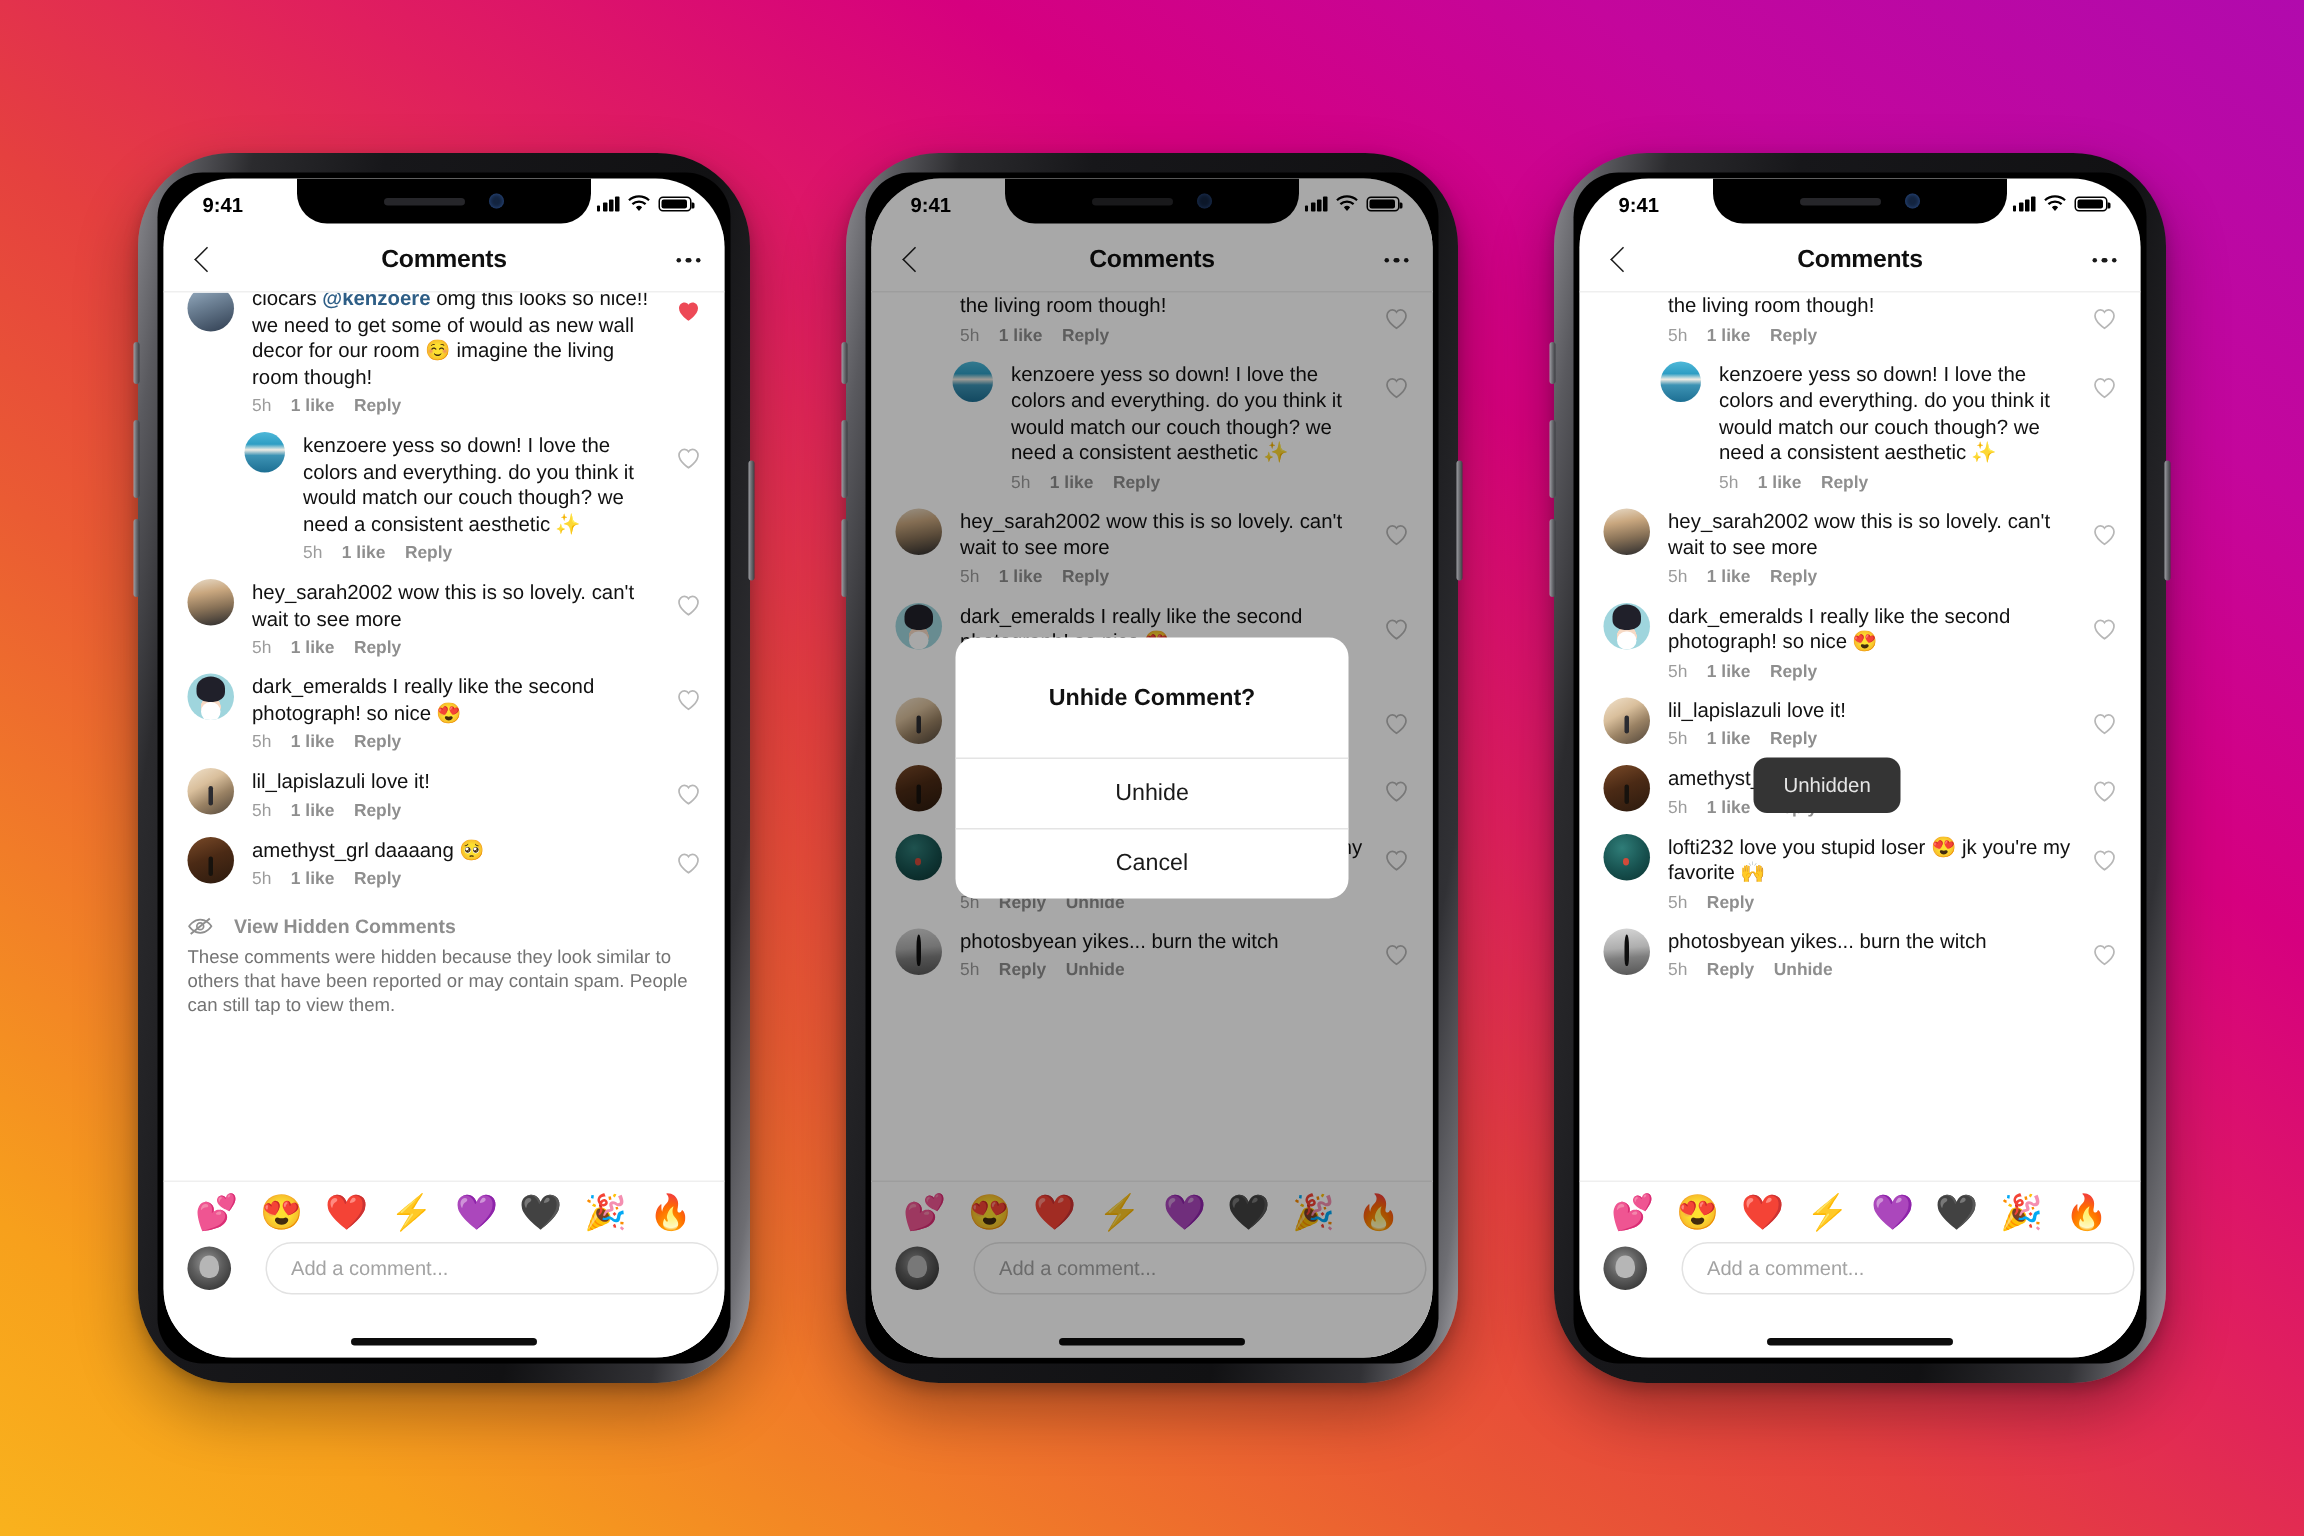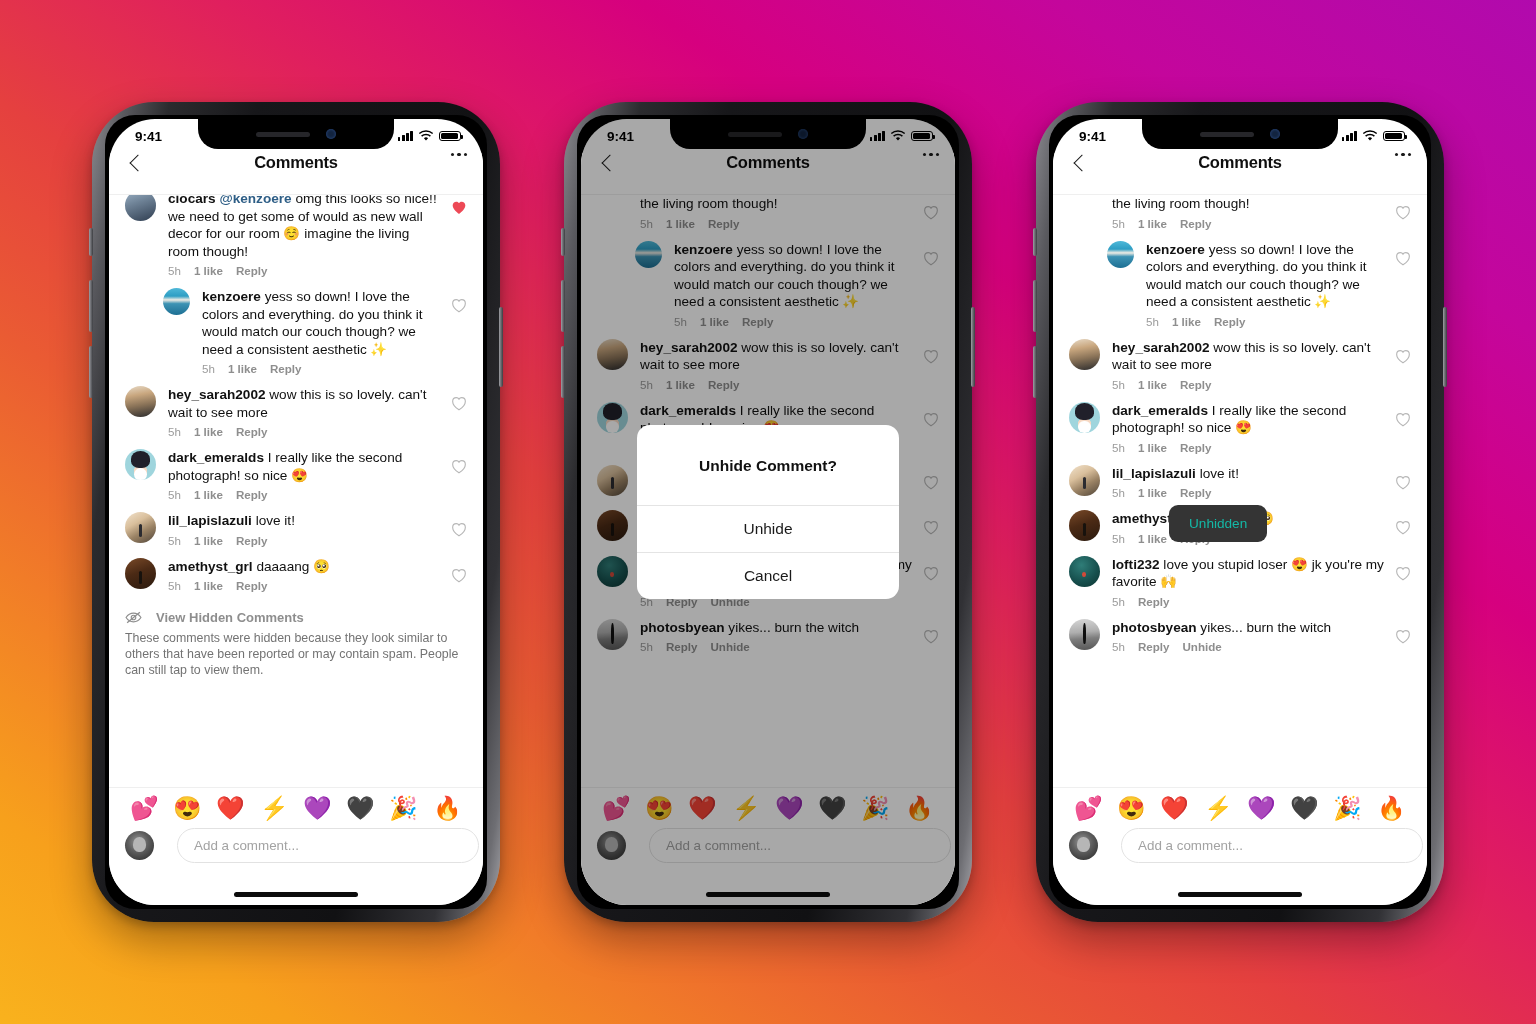--- a/index.html
+++ b/index.html
@@ -97,21 +97,21 @@
   .bars i:nth-child(3){height:8px} .bars i:nth-child(4){height:10px}
   .batt { width: 22px; height: 10.5px; border: 1.4px solid #000; border-radius: 3px; position: relative; }
   .batt::after { content:""; position:absolute; right:-3.4px; top:3px; width:2px; height:4.5px; background:#000; border-radius:0 1px 1px 0;}
   .batt i { position:absolute; left:1px; top:1px; bottom:1px; width: 17px; background:#000; border-radius:1.5px;}
 
   
   .header {
     position: absolute; top: 34px; left: 0; right: 0;
     height: 42px;
     background: #fff;
-    display: flex; align-items: flex-start;
+    display: flex; align-items: center;
     padding: 0 16px;
     z-index: 30;
     border-bottom: 1px solid #efefef;
   }
   .back-chevron { width: 22px; height: 22px; position: relative; cursor: pointer; }
   .back-chevron::before {
     content: ""; position: absolute; left: 7px; top: 4px;
     width: 11px; height: 11px;
     border-left: 1.8px solid #1a1a1a; border-bottom: 1.8px solid #1a1a1a;
     transform: rotate(45deg);
@@ -142,21 +142,21 @@
     flex: 0 0 31px; margin-right: 12px;
     background-size: cover; background-position: center;
     overflow: hidden;
   }
   .avatar.reply-av { width: 27px; height: 27px; flex-basis: 27px; }
   .body { flex: 1; min-width: 0; }
   .ctext {
     font-size: 13.6px; line-height: 17.5px; color: #111;
     word-wrap: break-word;
   }
-  .ctext .user { font-weight: bold; margin-top: 40px; }
+  .ctext .user { font-weight: normal; margin-top: 40px; }
   .ctext .mention { color: #2e5e86; font-weight: bold; }
   .meta {
     margin-top: 4px;
     font-size: 11.6px; color: #8e8e8e; font-weight: bold;
     display: flex; gap: 13px;
   }
   .meta .t { font-weight: normal; color: #9b9b9b; }
   .heart-o {
     flex: 0 0 16px; margin-left: 10px; margin-top: 10px;
     width: 16px; height: 15px;
@@ -228,21 +228,21 @@
     text-align: center;
     padding: 14px 0;
     font-size: 15.5px; color: #1a1a1a;
     cursor: pointer;
   }
 
   
   .toast {
     position: absolute;
     background: #343434;
-    color: #14b8a6;
+    color: #e5e5e5;
     border-radius: 9px;
     padding: 11px 20px;
     font-size: 13.6px;
     z-index: 55;
     white-space: nowrap;
   }
 
   
   .av-ciocars { background: linear-gradient(160deg,#9eb4c8 0%,#6e8296 40%,#2f3d50 100%); }
   .av-kenzoere { background: linear-gradient(180deg,#4fb8d8 0%,#2e9ec4 30%,#f0ece4 44%,#3d93b4 58%,#1d6f93 100%); }

